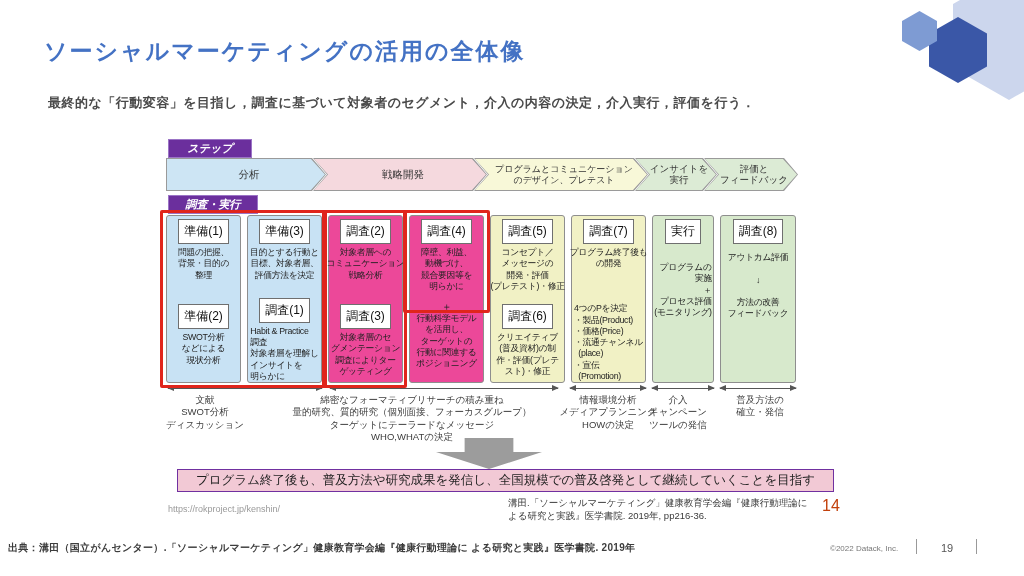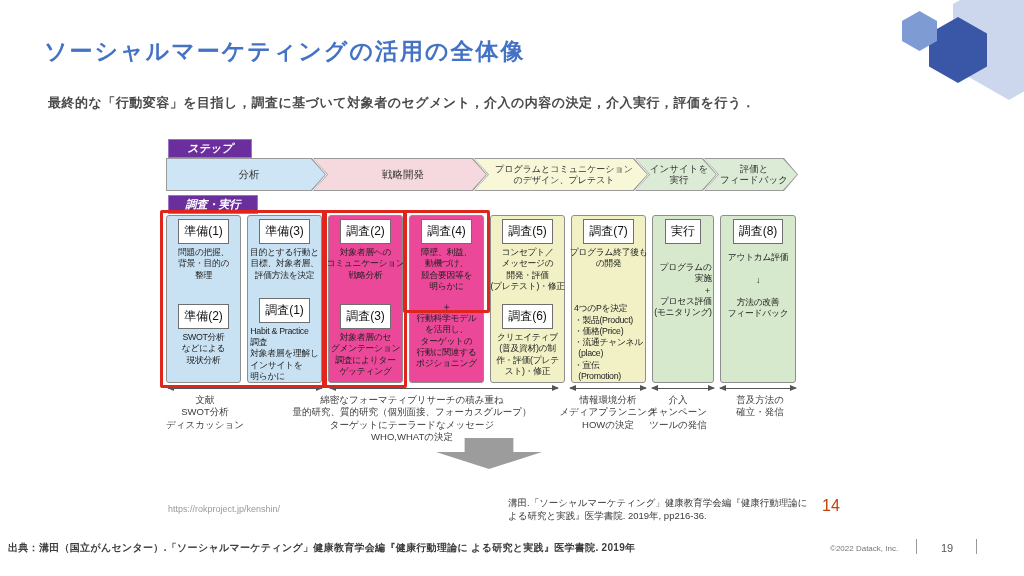--- a/index.html
+++ b/index.html
@@ -246,20 +246,21 @@
 メディアプランニング
 HOWの決定</div>
   <div class="abs note pre" style="left:633px;width:90px">介入
 キャンペーン
 ツールの発信</div>
   <div class="abs note pre" style="left:713px;width:94px">普及方法の
 確立・発信</div>
 
   <div class="abs bigarrow"></div>
 
+  <div class="abs banner">プログラム終了後も、普及方法や研究成果を発信し、全国規模での普及啓発として継続していくことを目指す</div>
 
   <div class="abs url">https://rokproject.jp/kenshin/</div>
   <div class="abs cite pre">溝田.「ソーシャルマーケティング」健康教育学会編『健康行動理論に
 よる研究と実践』医学書院. 2019年, pp216-36.</div>
   <div class="abs page-large">14</div>
 
   <div class="abs source">出典：溝田（国立がんセンター）.「ソーシャルマーケティング」健康教育学会編『健康行動理論に よる研究と実践』医学書院. 2019年</div>
   <div class="abs copyright">©2022 Datack, Inc.</div>
   <div class="abs vbar vbar1"></div>
   <div class="abs page-num">19</div>

